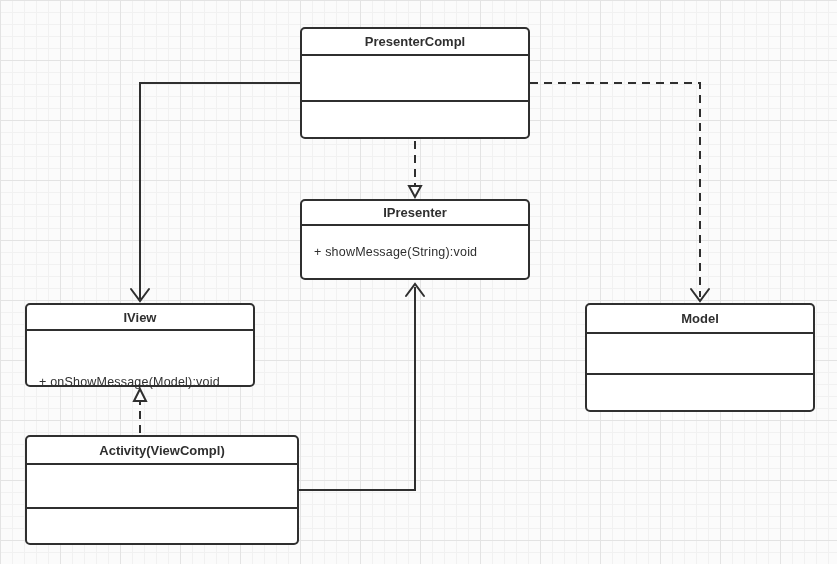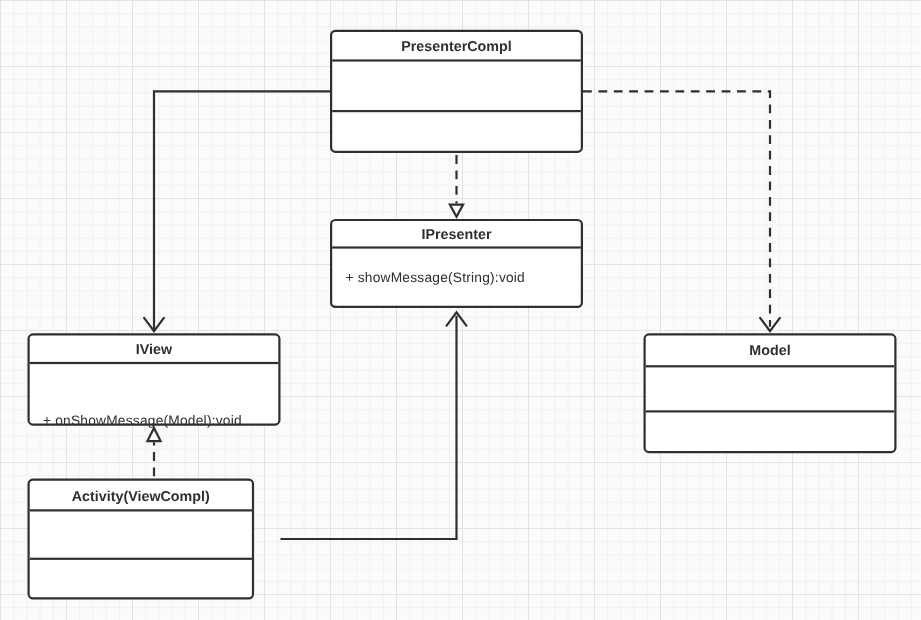--- a/index.html
+++ b/index.html
@@ -100,21 +100,21 @@
   <div class="node" style="left:300px; top:199px; width:230px; height:81px;">
     <div class="node-title" style="height:23px;">IPresenter</div>
     <div class="node-sec last node-method">+ showMessage(String):void</div>
   </div>
 
   <div class="node" style="left:25px; top:303px; width:230px; height:84px;gap:44px;">
     <div class="node-title" style="height:24px;">IView</div>
     <div class="node-sec last node-method">+ onShowMessage(Model):void</div>
   </div>
 
-  <div class="node" style="left:25px; top:435px; width:206px; height:110px;">
+  <div class="node" style="left:25px; top:435px; width:274px; height:110px;">
     <div class="node-title" style="height:26px;">Activity(ViewCompl)</div>
     <div class="node-sec" style="height:42px;"></div>
     <div class="node-sec last"></div>
   </div>
 
   <div class="node" style="left:585px; top:303px; width:230px; height:109px;">
     <div class="node-title" style="height:27px;">Model</div>
     <div class="node-sec" style="height:39px;"></div>
     <div class="node-sec last"></div>
   </div>

